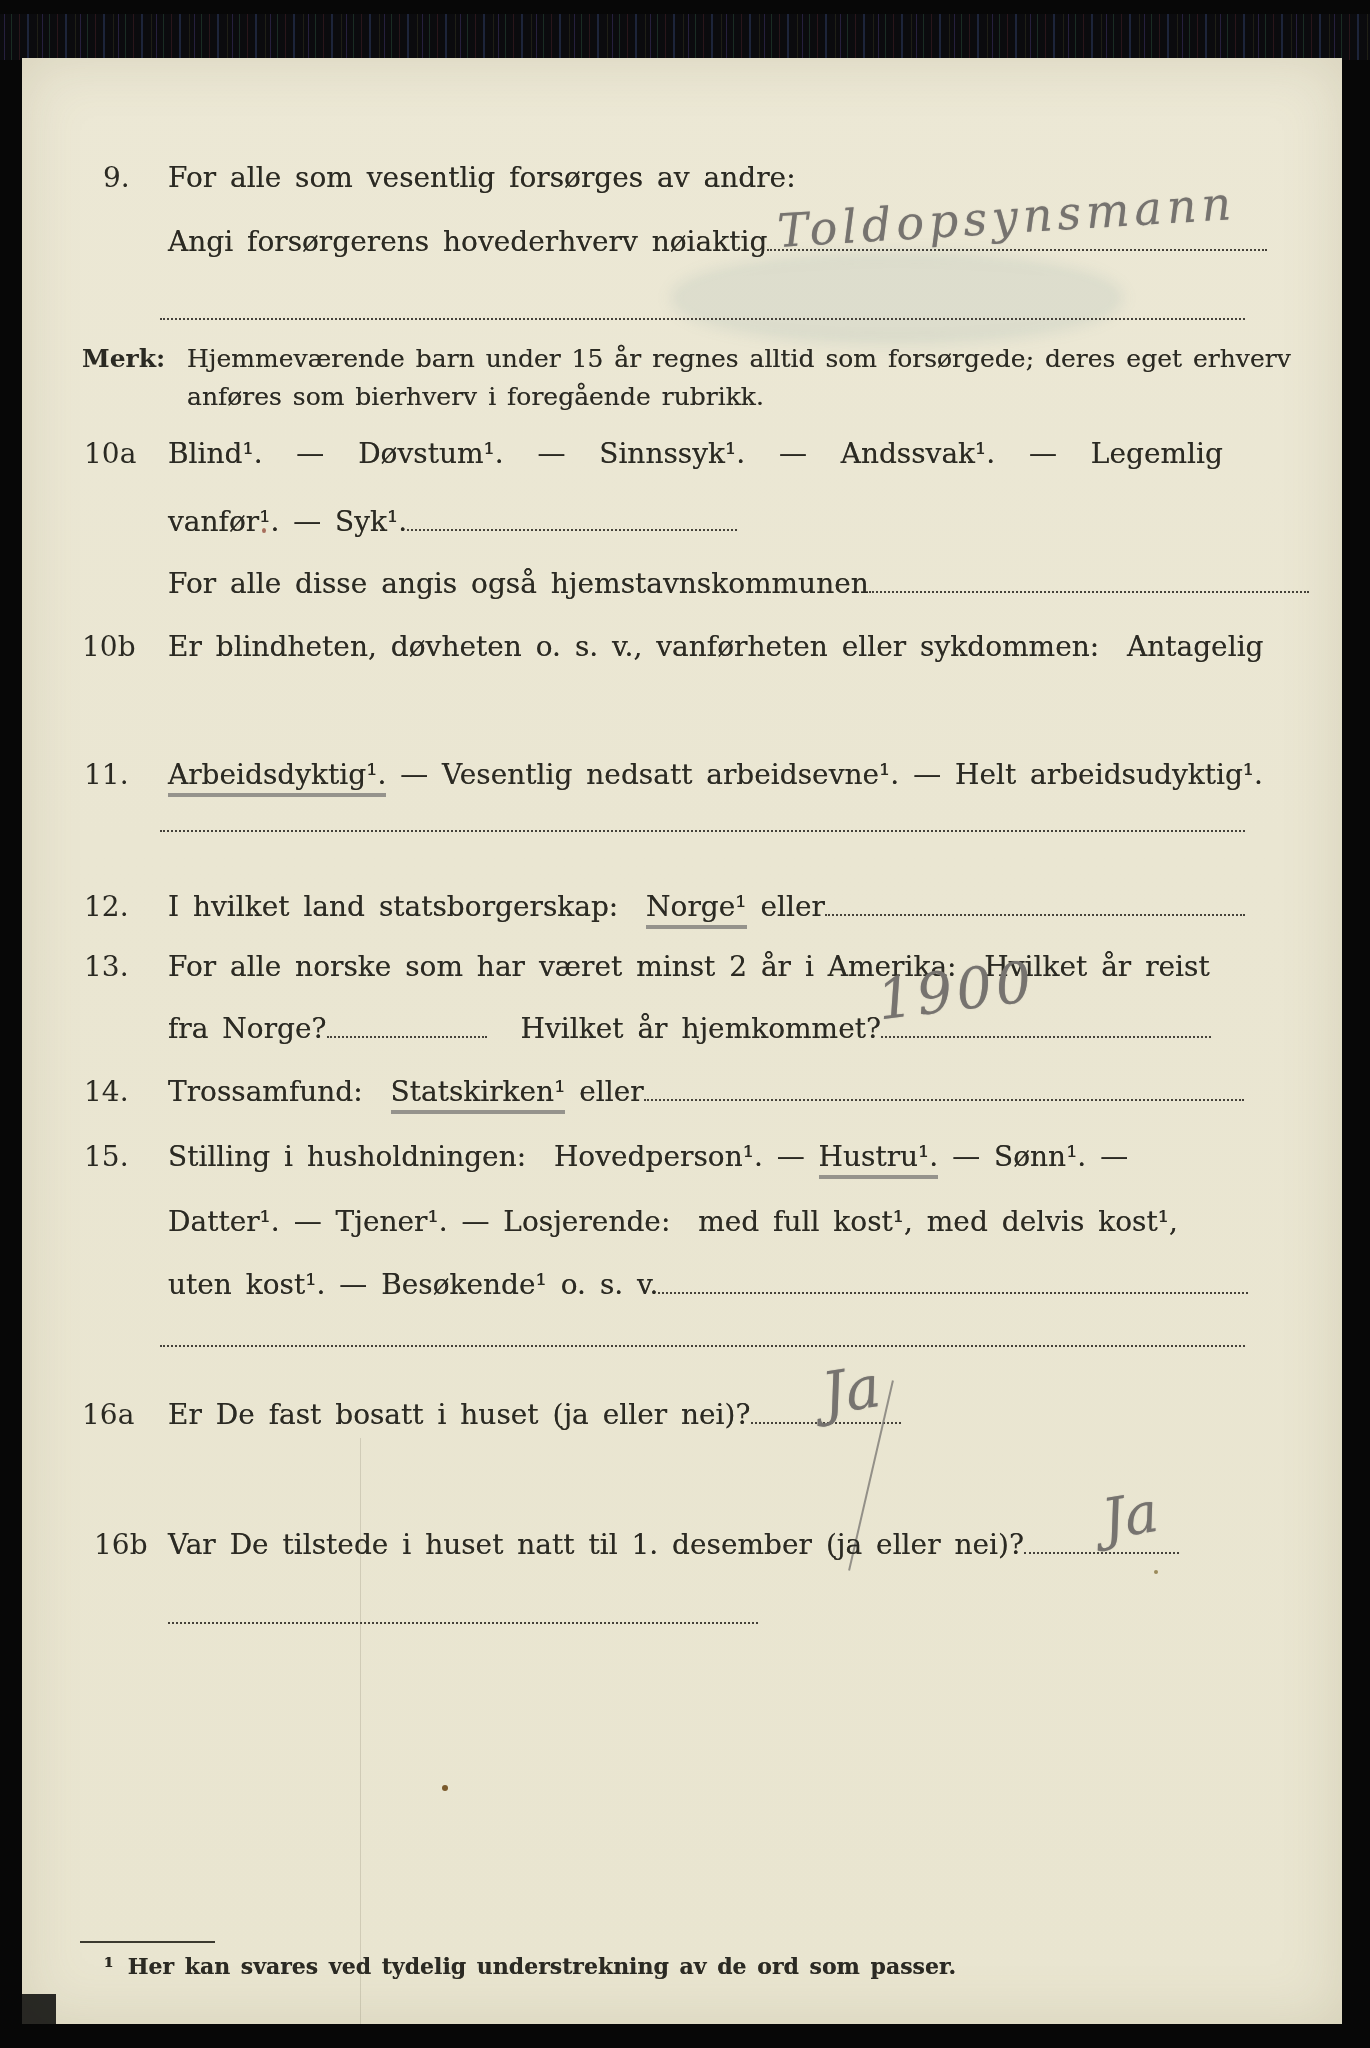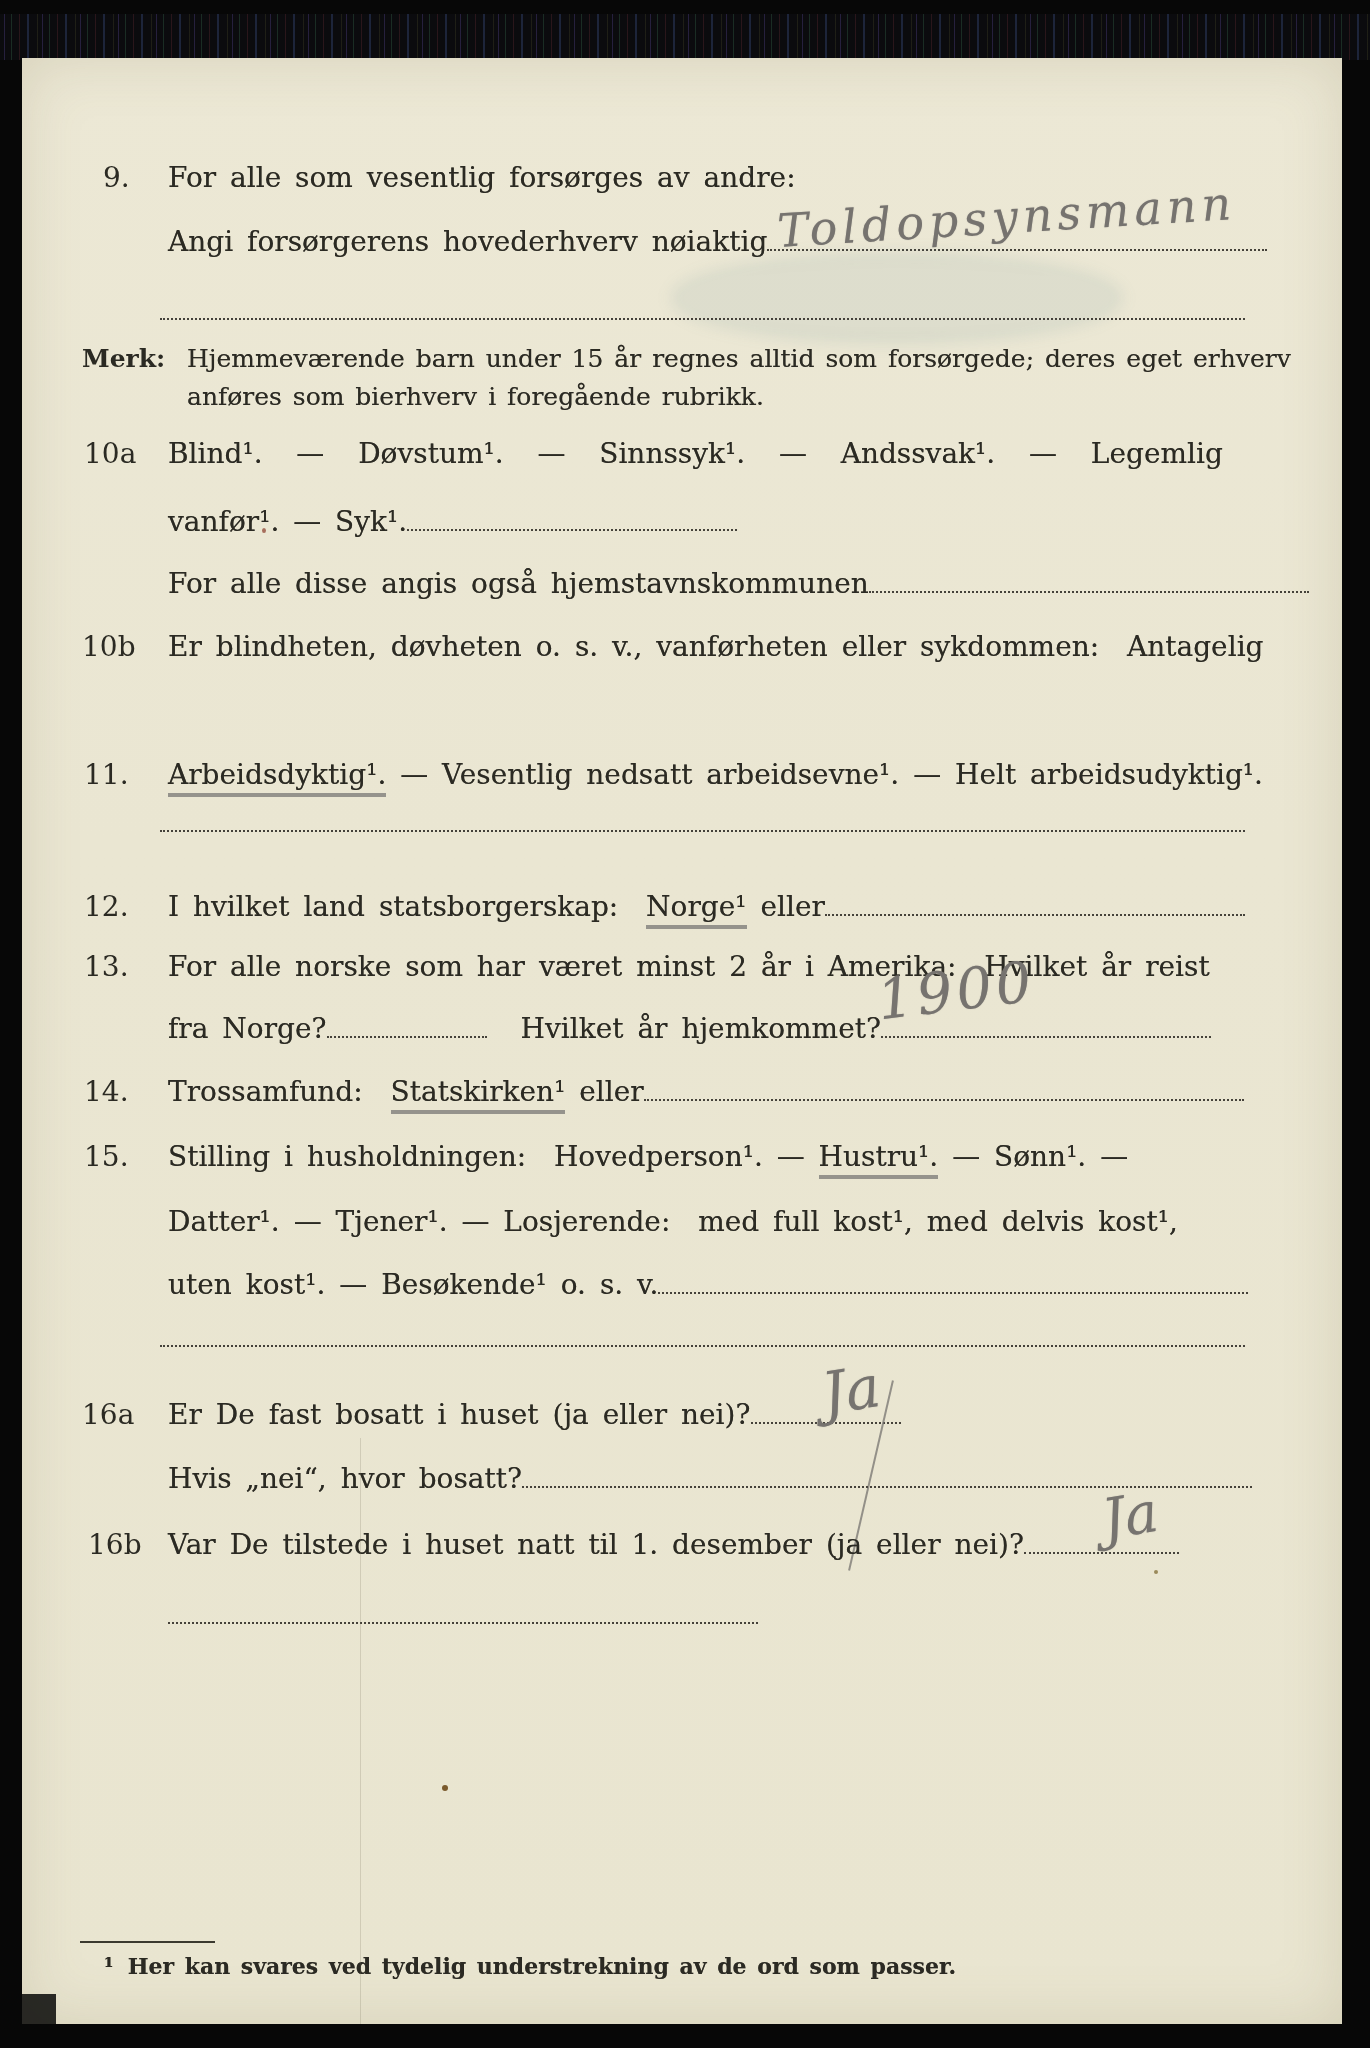--- a/index.html
+++ b/index.html
@@ -82,23 +82,22 @@
   <div class="row" style="left:146px;top:1082px"><span>Stilling i husholdningen:  Hovedperson¹. — </span><span class="pencil-ul">Hustru¹.</span><span> — Sønn¹. —</span></div>
   <div class="row" style="left:146px;top:1147px">Datter¹. — Tjener¹. — Losjerende:  med full kost¹, med delvis kost¹,</div>
   <div class="row" style="left:146px;top:1210px"><span>uten kost¹. — Besøkende¹ o. s. v.</span><span class="leader" style="width:590px"></span></div>
 
   <div class="divider" style="left:138px;top:1287px;width:1085px"></div>
 
   <div class="qnum" style="left:60px;top:1340px">16a</div>
   <div class="row" style="left:146px;top:1340px"><span>Er De fast bosatt i huset (ja eller nei)?</span><span class="leader" style="width:150px"></span></div>
   <div class="hand" style="left:800px;top:1298px;font-size:58px;transform:rotate(-9deg)">Ja</div>
   <div class="stroke" style="left:848px;top:1320px;height:195px;transform:rotate(13deg)"></div>
-  <div class="row" style="left:146px;top:1404px"><span>Hvis „nei“, hvor bosatt?</span><span class="leader" style="width:730px"></span></div>
 
-  <div class="qnum" style="left:66px;top:1470px">16b</div>
+  <div class="qnum" style="left:72px;top:1470px">16b</div>
   <div class="row" style="left:146px;top:1470px"><span>Var De tilstede i huset natt til 1. desember (ja eller nei)?</span><span class="leader" style="width:155px"></span></div>
   <div class="hand" style="left:1080px;top:1425px;font-size:56px;transform:rotate(-9deg)">Ja</div>
   <div class="row" style="left:146px;top:1540px"><span class="leader" style="width:590px"></span></div>
 
   <div class="footrule" style="left:58px;top:1883px;width:135px"></div>
   <div class="row foot" style="left:82px;top:1895px"><span>¹</span><span style="margin-left:14px">Her kan svares ved tydelig understrekning av de ord som passer.</span></div>
 
   <div class="crease" style="left:338px;top:1380px;height:586px"></div>
   <div class="speck" style="left:420px;top:1727px;width:6px;height:6px;background:#7a5a2c"></div>
   <div class="speck" style="left:1132px;top:1512px;width:4px;height:4px;background:#9a8a5a"></div>

